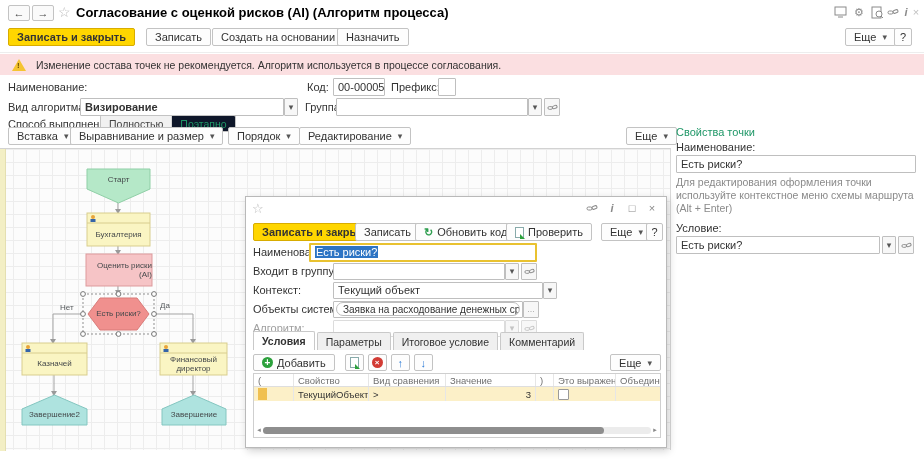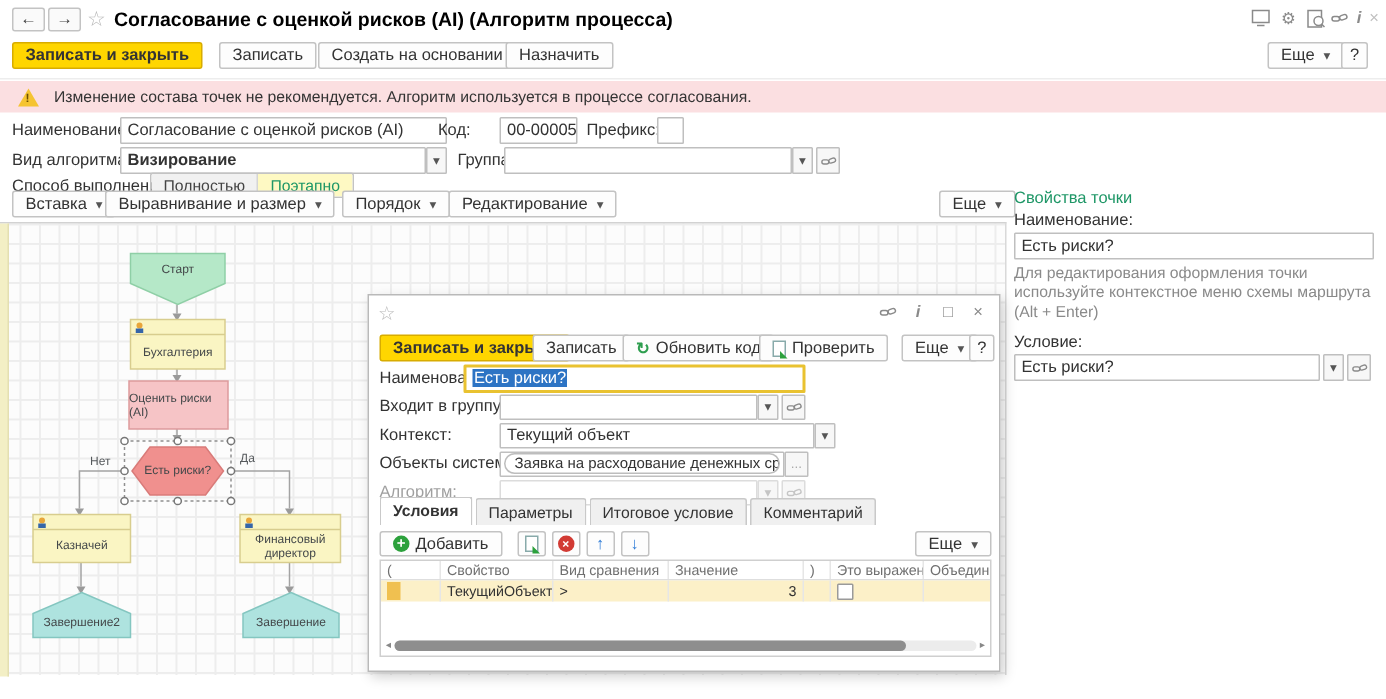--- a/index.html
+++ b/index.html
@@ -35,32 +35,32 @@
   .warn { position:absolute; left:0; top:54px; width:924px; height:21px; background:#fbdfe1;
           display:flex; align-items:center; padding-left:12px; gap:10px; font-size:10.5px; color:#333;}
   .warn-tri { width:0;height:0; border-left:7px solid transparent; border-right:7px solid transparent;
               border-bottom:12px solid #f5c431; position:relative;}
   .warn-tri span{ position:absolute; left:-2px; top:2px; font-size:8px; font-weight:bold; color:#6b4e00;}
 
   
   .form-row { position:absolute; left:0; width:680px; height:18px; display:flex; align-items:center; }
   .seg { display:inline-flex; border:1px solid #c3c3c3; border-radius:2px; overflow:hidden; height:17px;}
   .seg > div { padding:0 8px; display:flex; align-items:center; font-size:10.5px; }
-  .seg .on { color:#1f9767; background:#fef9c3; }
+  .seg .on { color:#1f9767; background:#0f172a; }
   .seg .off { color:#444; background:#f1f1f1; border-right:1px solid #d5d5d5;}
 
   
   .canvas { position:absolute; left:0; top:148px; width:671px; height:302px;
             background:
               linear-gradient(#ededed 1px, transparent 1px),
               linear-gradient(90deg,#ededed 1px, transparent 1px);
             background-size:13px 13px; background-color:#fcfcfc;
             border-top:1px solid #d2d2d2; border-right:1px solid #d9d9d9;}
   .canvas-strip { position:absolute; left:0; top:0; width:6px; height:302px; background:#f3efc5; border-right:1px solid #e4dfb1;}
-  .node-label { position:absolute; display:flex; align-items:center; justify-content:center; text-align:left;
+  .node-label { position:absolute; display:flex; align-items:center; justify-content:center; text-align:right;
                 font-size:8px; color:#44484a; line-height:1.15; pointer-events:none;}
   .edge-label { position:absolute; font-size:8px; color:#55595c; }
 
   
   .rpanel { position:absolute; left:676px; top:126px; width:242px; }
   .rpanel .ptitle { color:#1f9767; font-size:11px; margin-bottom:3px;}
   .rpanel .hint { color:#8a8a8a; font-size:10.5px; line-height:1.25; margin-top:3px;}
 
   
   .dialog { position:absolute; left:245px; top:196px; width:422px; height:252px; background:#fff;
@@ -168,24 +168,21 @@
 
   <div class="warn">
     <div class="warn-tri">
         <span>!</span>
       </div>
     <span>Изменение состава точек не рекомендуется. Алгоритм используется в процессе согласования.</span>
   </div>
 
   <div class="form-row" style="top:78px;">
     <span class="lbl abs" style="left:8px;">Наименование:</span>
-    <div class="input abs" style="left:80px; width:218px;">
-        <span>Согласование с оценкой рисков (AI)</span>
-      </div>
-    <span class="lbl abs" style="left:292px;">Код:</span>
+    <span class="lbl abs" style="left:307px;">Код:</span>
     <div class="input abs" style="left:333px; width:52px;">
         <span>00-000056</span>
       </div>
     <span class="lbl abs" style="left:391px;">Префикс:</span>
     <div class="input abs" style="left:438px; width:18px;"></div>
   </div>
 
   <div class="form-row" style="top:98px;">
     <span class="lbl abs" style="left:8px;">Вид алгоритма:</span>
     <div class="input abs" style="left:80px; width:204px;font-weight:bold;">

